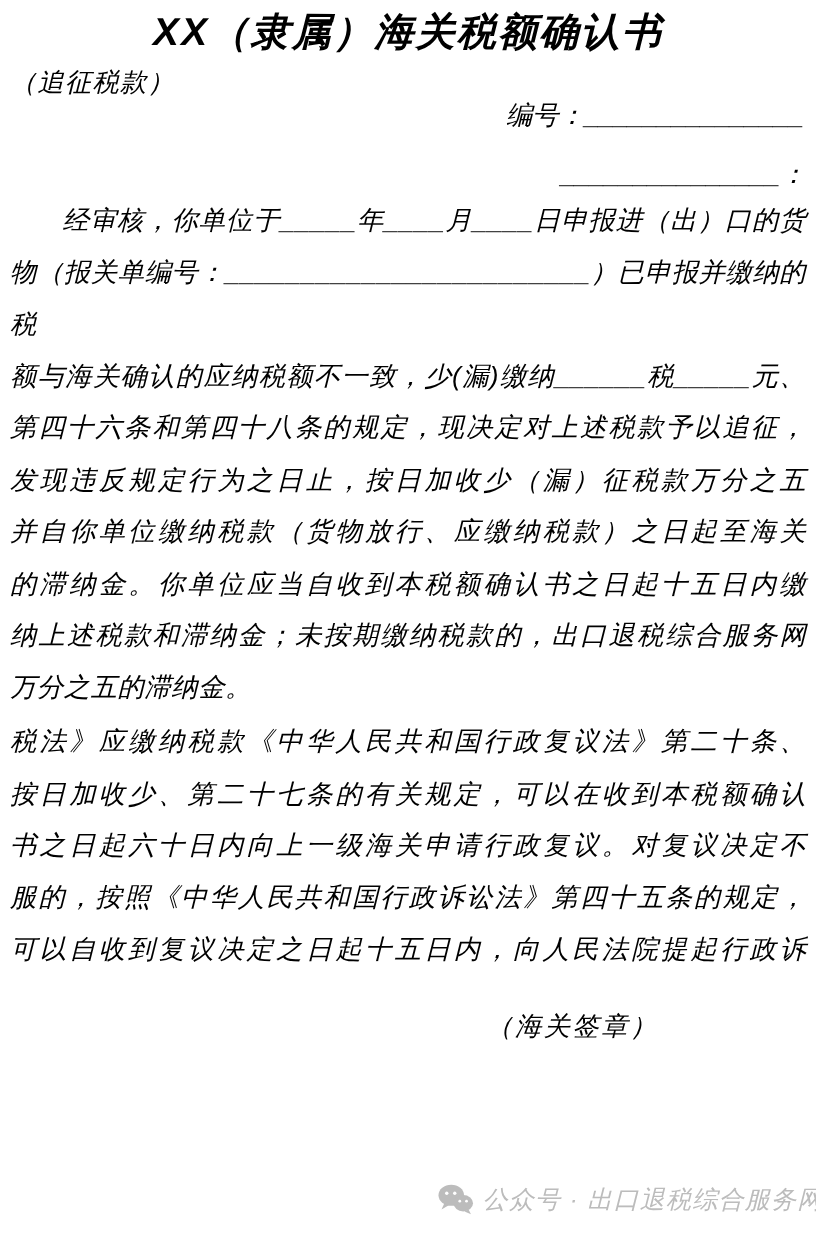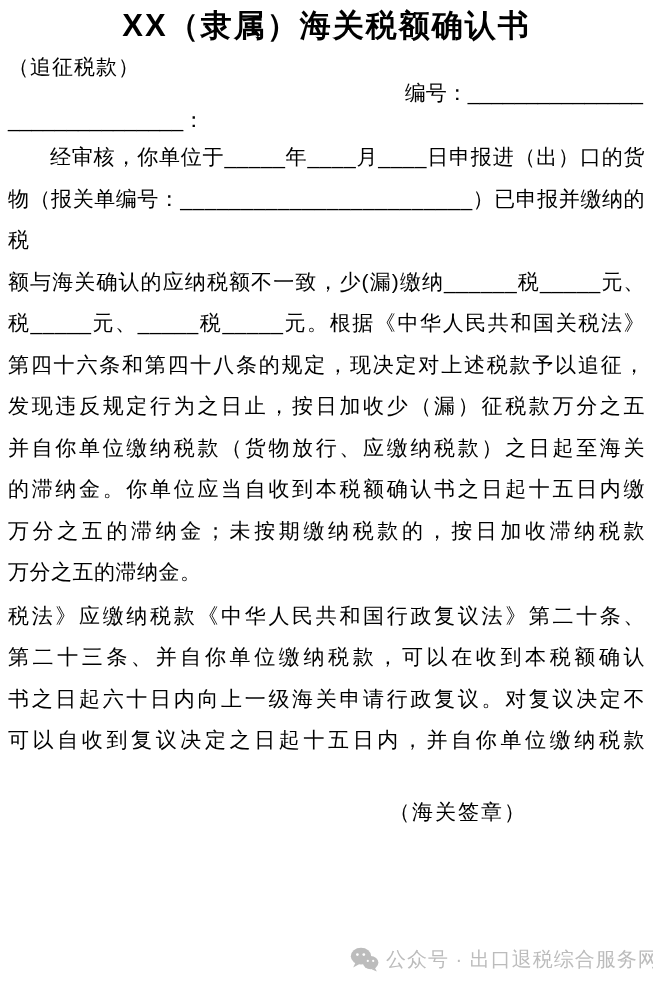--- a/index.html
+++ b/index.html
@@ -10,20 +10,21 @@
   .page {
     position: relative;
     width: 653px;
     height: 994px;
     background: #ffffff;
     color: #000000;
     font-family: "Liberation Sans", sans-serif;
     box-sizing: border-box;
     padding: 0 8px;
     overflow: hidden;
+    font-style: italic;
   }
   .content {
     position: relative;
     z-index: 1;
   }
   .doc-title {
     margin: 4px 0 0 0;
     text-align: center;
     font-size: 31px;
     font-weight: 700;
@@ -36,22 +37,22 @@
     line-height: 26px;
     letter-spacing: 1px;
   }
   .ref-row {
     text-align: right;
     font-size: 21px;
     line-height: 26px;
     padding-right: 2px;
   }
   .addr-row {
-    margin-top: 0;
-    text-align: left;
+    margin-top: 20px;
+    text-align: right;
     font-size: 21px;
     line-height: 28px;
   }
   .body-block {
     margin-top: 2px;
   }
   .doc-line {
     font-size: 21px;
     line-height: 41.5px;
     text-align: justify;
@@ -59,21 +60,21 @@
     letter-spacing: 0.5px;
   }
   .doc-line.ind {
     text-indent: 2em;
   }
   .doc-line.noj {
     text-align: left;
     text-align-last: left;
   }
   .seal-row {
-    margin-top: 36px;
+    margin-top: 26px;
     text-align: right;
     padding-right: 118px;
     font-size: 21px;
     line-height: 30px;
     letter-spacing: 2px;
   }
   .watermark {
     position: absolute;
     left: 350px;
     top: 946px;
@@ -101,34 +102,34 @@
     <div class="doc-subtitle">（追征税款）</div>
 
     <div class="ref-row">编号：_______________</div>
 
     <div class="addr-row">_______________：</div>
 
     <div class="body-block">
       <div class="doc-line ind">经审核，你单位于_____年____月____日申报进（出）口的货</div>
       <div class="doc-line">物（报关单编号：________________________）已申报并缴纳的税</div>
       <div class="doc-line">额与海关确认的应纳税额不一致，少(漏)缴纳______税_____元、</div>
-      <div class="doc-line">税_____元、_____税_____元。根据《中华人民共和国关税法》</div>
       <div class="doc-line">第四十六条和第四十八条的规定，现决定对上述税款予以追征，</div>
       <div class="doc-line">发现违反规定行为之日止，按日加收少（漏）征税款万分之五</div>
       <div class="doc-line">并自你单位缴纳税款（货物放行、应缴纳税款）之日起至海关</div>
       <div class="doc-line">的滞纳金。你单位应当自收到本税额确认书之日起十五日内缴</div>
-      <div class="doc-line">万分之五的滞纳金；未按期缴纳税款的，按日加收滞纳税款</div>
+      <div class="doc-line">纳上述税款和滞纳金；未按期缴纳税款的，出口退税综合服务网</div>
       <div class="doc-line noj">万分之五的滞纳金。</div>
     </div>
 
     <div class="body-block">
       <div class="doc-line">税法》应缴纳税款《中华人民共和国行政复议法》第二十条、</div>
-      <div class="doc-line">第二十三条、并自你单位缴纳税款，可以在收到本税额确认</div>
+      <div class="doc-line">按日加收少、第二十七条的有关规定，可以在收到本税额确认</div>
       <div class="doc-line">书之日起六十日内向上一级海关申请行政复议。对复议决定不</div>
-      <div class="doc-line">可以自收到复议决定之日起十五日内，并自你单位缴纳税款</div>
+      <div class="doc-line">服的，按照《中华人民共和国行政诉讼法》第四十五条的规定，</div>
+      <div class="doc-line">可以自收到复议决定之日起十五日内，向人民法院提起行政诉</div>
     </div>
 
     <div class="seal-row">（海关签章）</div>
 
   </div>
 
   <div class="watermark" style="color: rgb(188, 188, 188);">
     <span style="display:inline-flex;">
       <svg width="29" height="25" viewBox="0 0 29 25" xmlns="http://www.w3.org/2000/svg">
         <ellipse cx="11" cy="9.2" rx="10.2" ry="8.4" fill="#bcbcbc"></ellipse>

